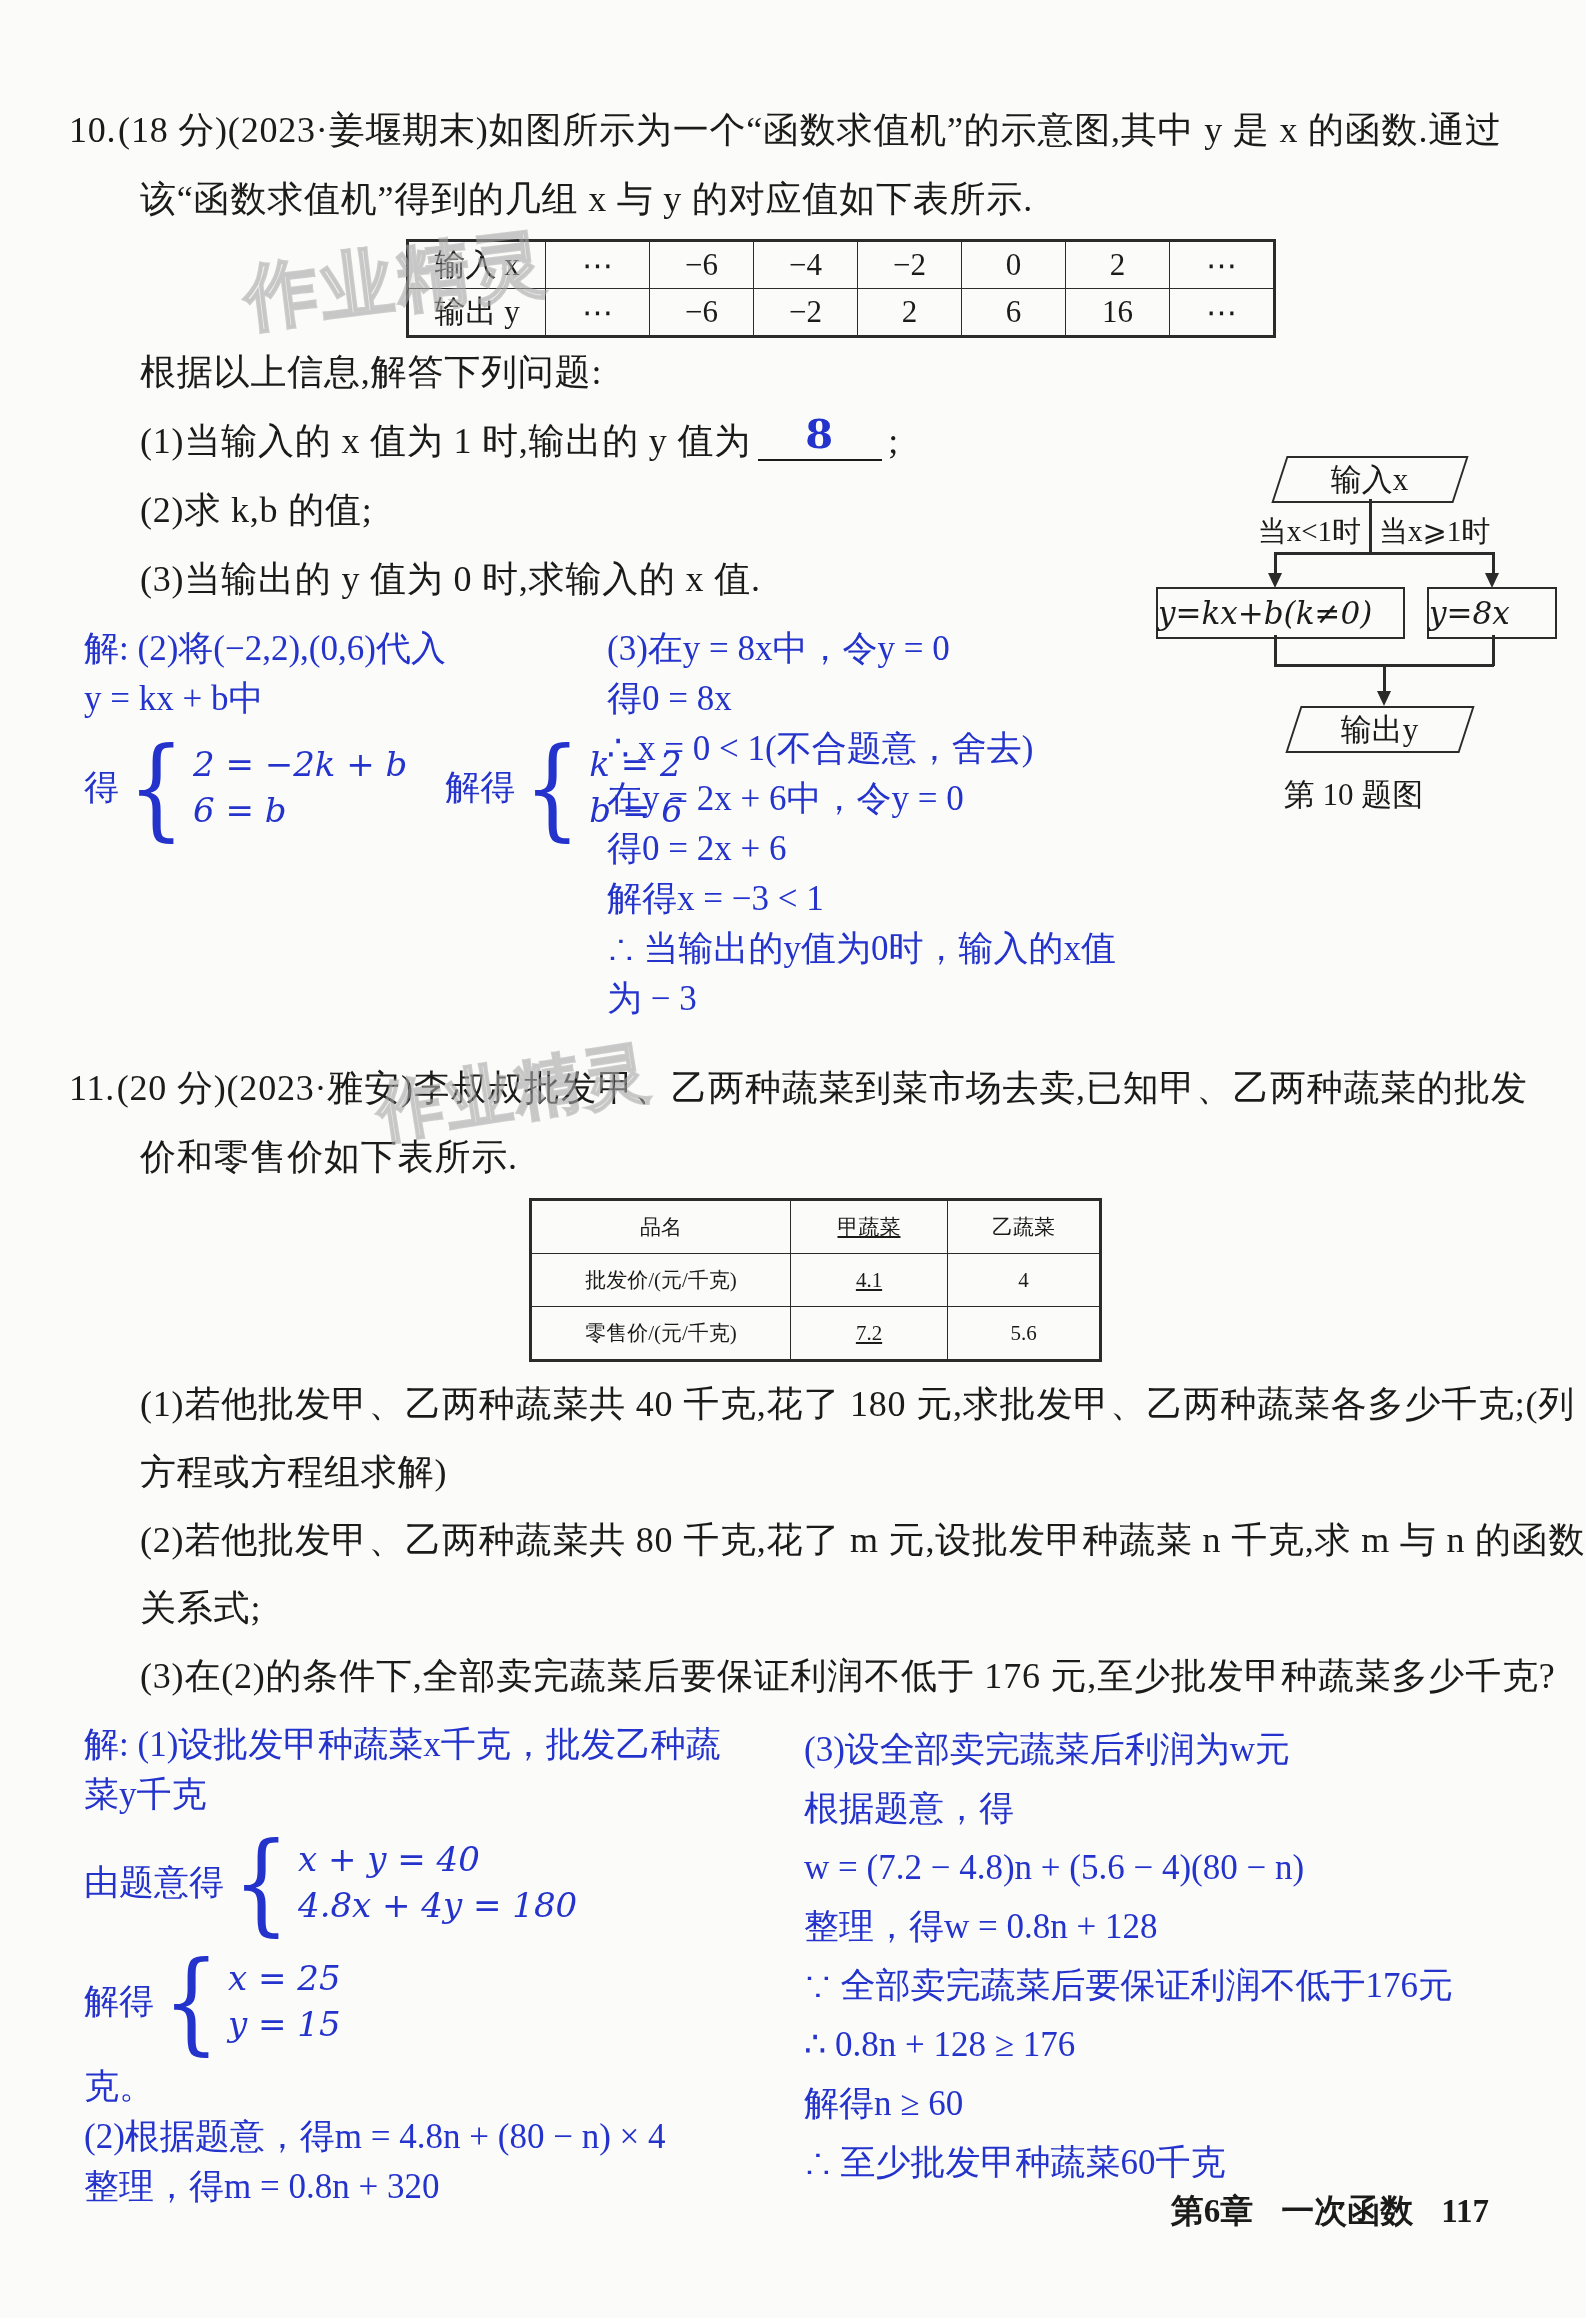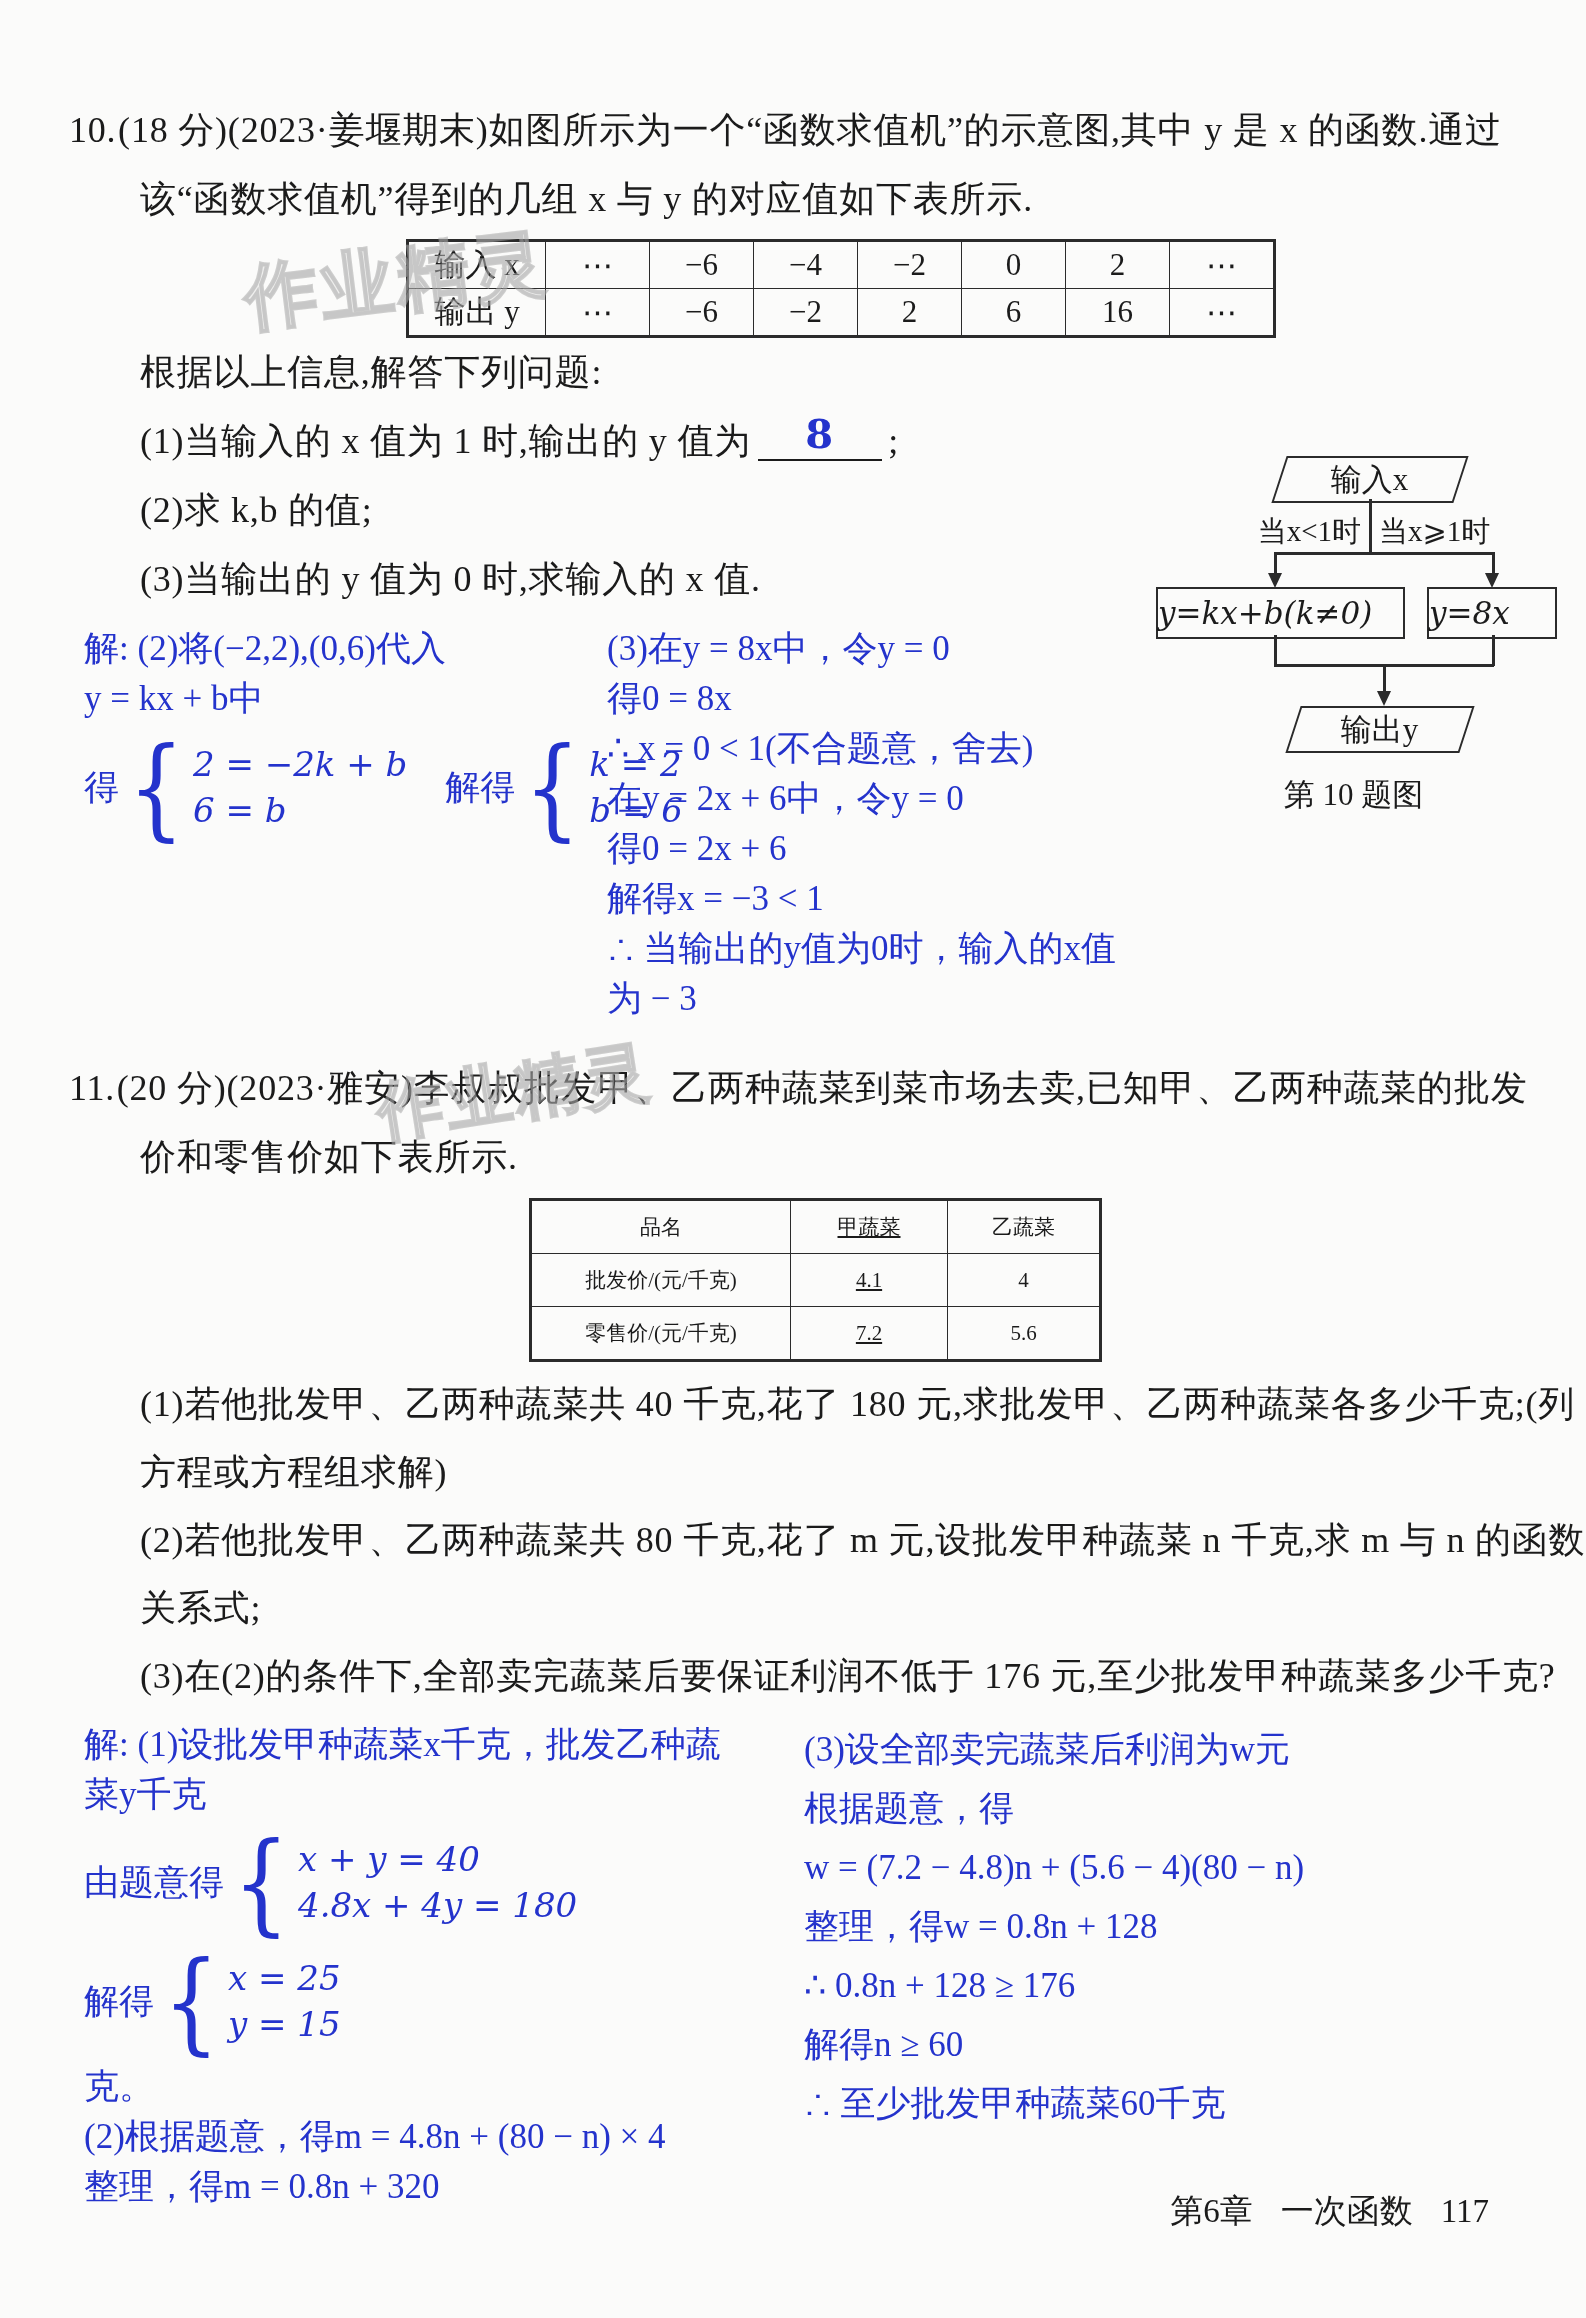--- a/index.html
+++ b/index.html
@@ -73,21 +73,21 @@
 
   
   .watermark{position:absolute;font-family:"DejaVu Sans","Liberation Sans",sans-serif;
              font-weight:700;letter-spacing:3.3px;color:rgba(175,175,175,.16);
              -webkit-text-stroke:2.1px rgba(168,168,168,.55);z-index:5;pointer-events:none;}
   .wm1{left:244px;top:232px;font-size:73px;transform:rotate(-7deg);}
   .wm2{left:376px;top:1047px;font-size:66px;transform:rotate(-9deg);}
 
   
   .footer{position:absolute;top:2189px;right:98px;display:flex;gap:28px;align-items:baseline;
-          font-size:33px;font-weight:400;text-align:center;}
+          font-size:33px;font-weight:700;text-align:center;}
 </style>
 </head>
 <body>
 
 <div class="page">
 
   <div class="watermark wm1">作业精灵</div>
   <div class="watermark wm2">作业精灵</div>
 
   <section class="problem">
@@ -249,20 +249,21 @@
         <div class="vspace"></div>
         <div class="bline">克。</div>
         <div class="bline">(2)根据题意，得m = 4.8n + (80 − n) × 4</div>
         <div class="bline">整理，得m = 0.8n + 320</div>
       </div>
       <div class="solcol right">
         <div class="bline">(3)设全部卖完蔬菜后利润为w元</div>
         <div class="bline">根据题意，得</div>
         <div class="bline">w = (7.2 − 4.8)n + (5.6 − 4)(80 − n)</div>
         <div class="bline">整理，得w = 0.8n + 128</div>
+        <div class="bline">∵ 全部卖完蔬菜后要保证利润不低于176元</div>
         <div class="bline">∴ 0.8n + 128 ≥ 176</div>
         <div class="bline">解得n ≥ 60</div>
         <div class="bline">∴ 至少批发甲种蔬菜60千克</div>
       </div>
     </div>
   </section>
 
   <div class="footer">
     <span>第6章</span>
     <span>一次函数</span>

